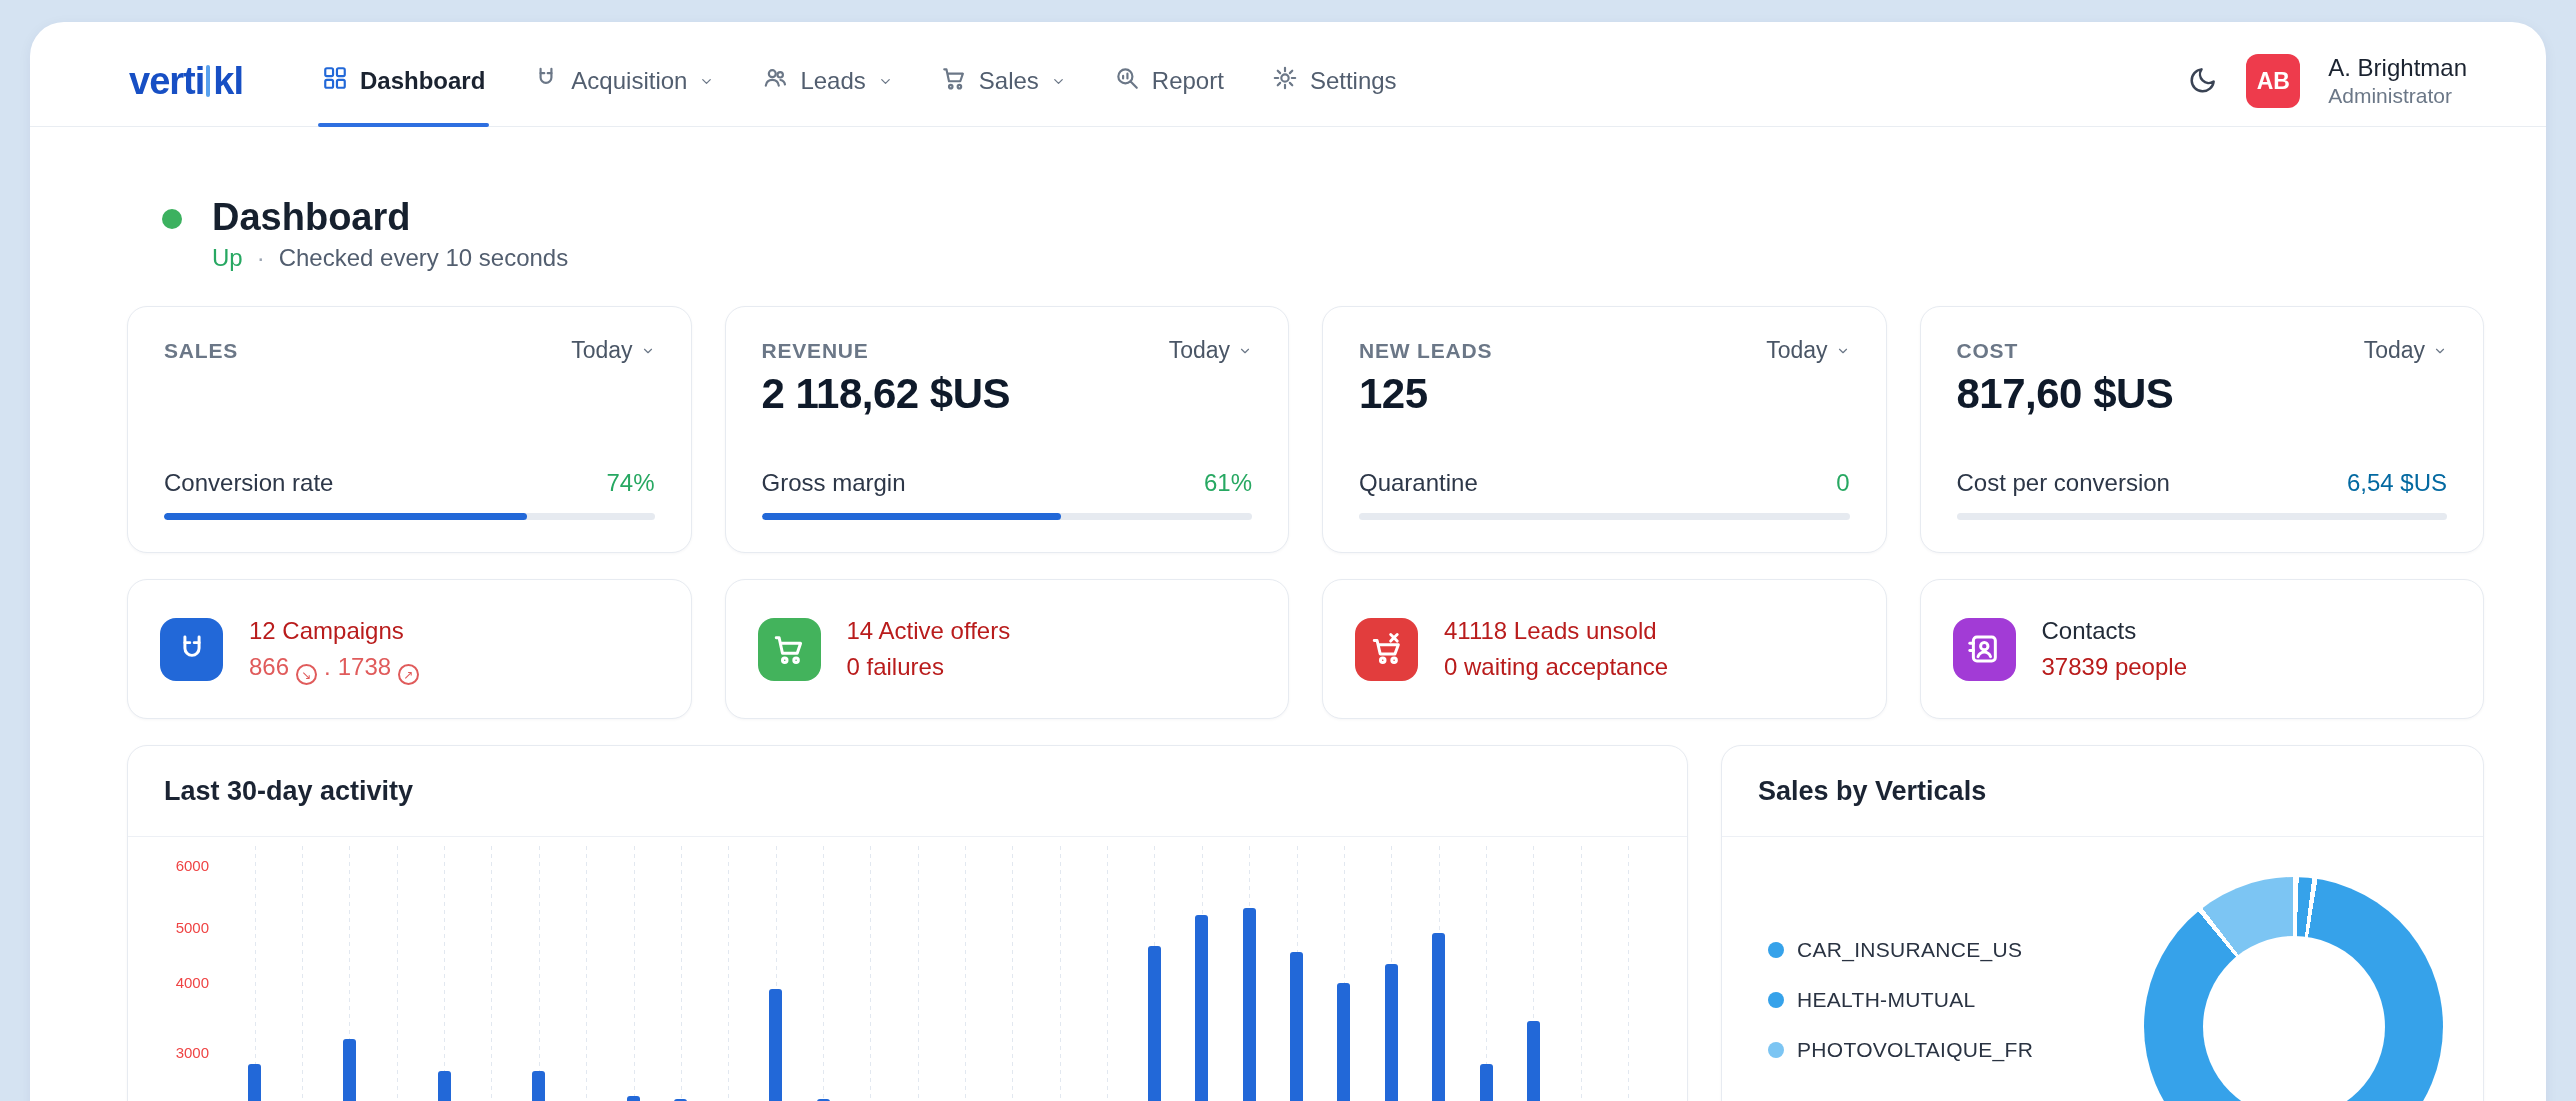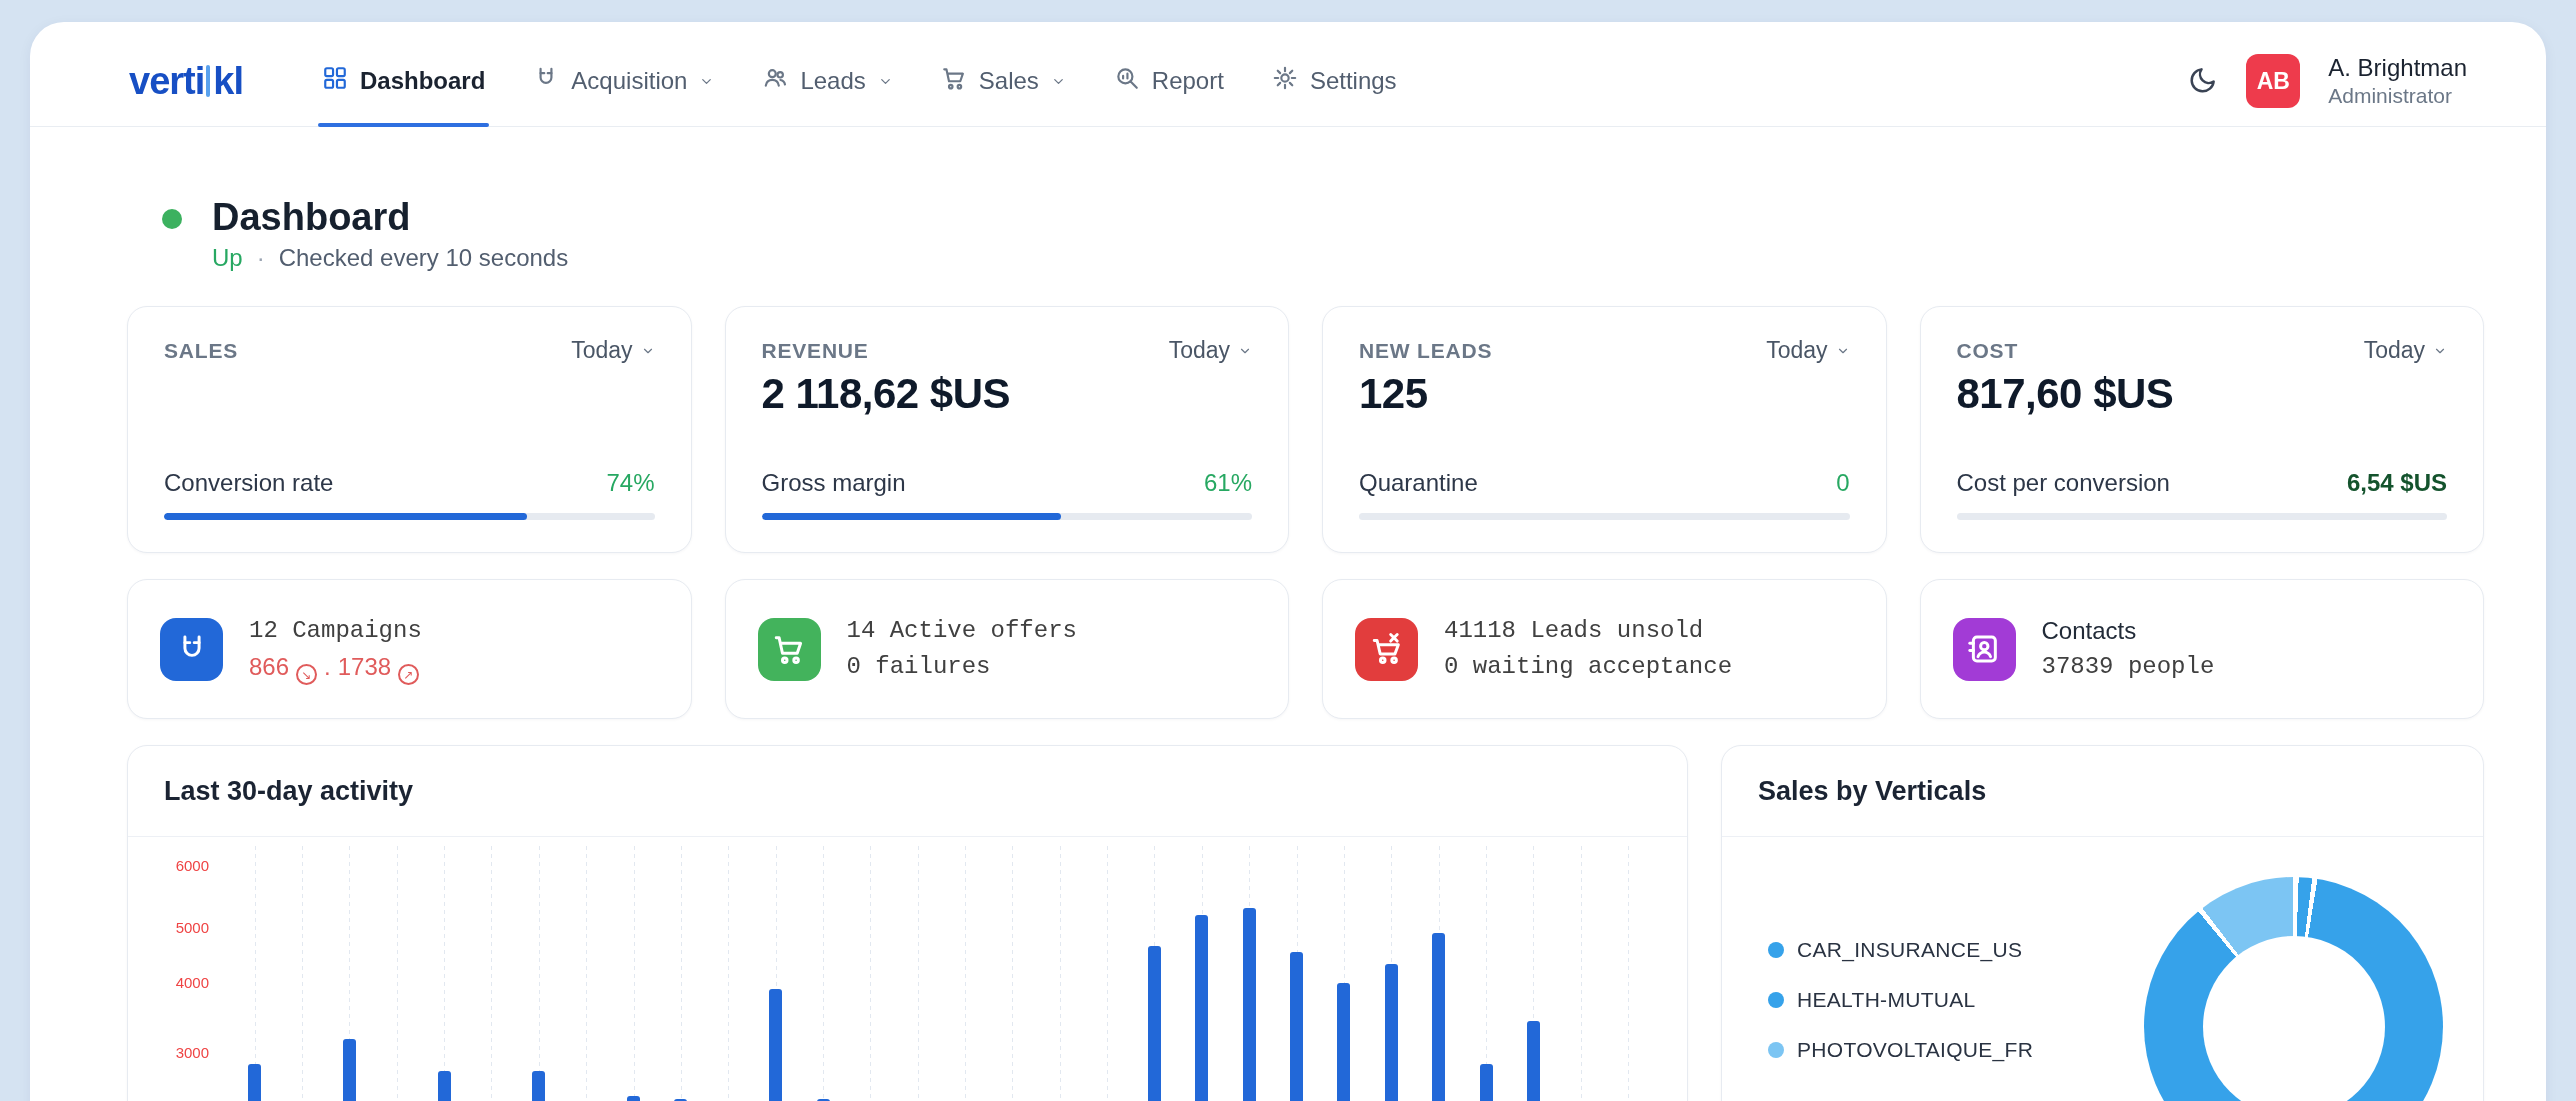--- a/index.html
+++ b/index.html
@@ -67,21 +67,21 @@
   .kpi-value { font-size: 42px; font-weight: 700; color: #0f1a2a; margin-top: 6px; letter-spacing: -0.5px; }
   .kpi-sub-row { display: flex; justify-content: space-between; font-size: 24px; color: #2d3748; margin-top: auto; }
   .progress-track { height: 7px; border-radius: 5px; background: #e6eaf0; margin-top: 16px; overflow: hidden; }
   .progress-fill { height: 100%; border-radius: 5px; }
   
   .shortcut-row { margin-top: 26px; }
   .shortcut-card { width: 565px; height: 140px; display: flex; align-items: center; gap: 26px; padding: 0 32px; }
   .tile { width: 63px; height: 63px; border-radius: 16px; display: flex; align-items: center; justify-content: center; flex: none; }
   .tile svg { stroke: #fff; }
   .shortcut-text { font-size: 24px; line-height: 1.5; }
-  .blue-link { color: #404040; cursor: pointer; font-family: Liberation Mono, monospace; }
+  .blue-link { color: #b91c1c; cursor: pointer; }
   .dark-text { color: #222b38; }
   .red-line { color: #e05b5b; display: flex; align-items: flex-end; gap: 7px; }
   .trend-circle {
     display: inline-flex; width: 21px; height: 21px; border: 2px solid currentColor; border-radius: 50%;
     align-items: center; justify-content: center; font-size: 12px; line-height: 1;
   }
   
   .charts-row { display: flex; gap: 33px; margin-top: 26px; }
   .chart-card-left { width: 1561px; height: 594px; overflow: hidden; }
   .chart-card-right { width: 763px; height: 594px; overflow: hidden; }
@@ -312,21 +312,21 @@
               <span><svg width="14" height="14" viewBox="0 0 24 24" style="stroke:#6b7787">
                     <path d="M6 9l6 6 6-6"></path>
                   </svg></span>
             </button>
           </div>
           <div class="kpi-value">817,60 $US</div>
         </div>
         <div>
           <div class="kpi-sub-row">
             <span>Cost per conversion</span>
-            <span class="kpi-subvalue" style="color: #14532d; font-weight: bold;">6,54 $US</span>
+            <span class="kpi-subvalue" style="color: #0369a1;">6,54 $US</span>
           </div>
           <div class="progress-track">
               <div class="progress-fill" style="width: 0%; background: rgb(34, 104, 216);"></div>
             </div>
         </div>
       </section>
     </div>
 
     <div class="shortcut-row">
       <section class="card shortcut-card">

